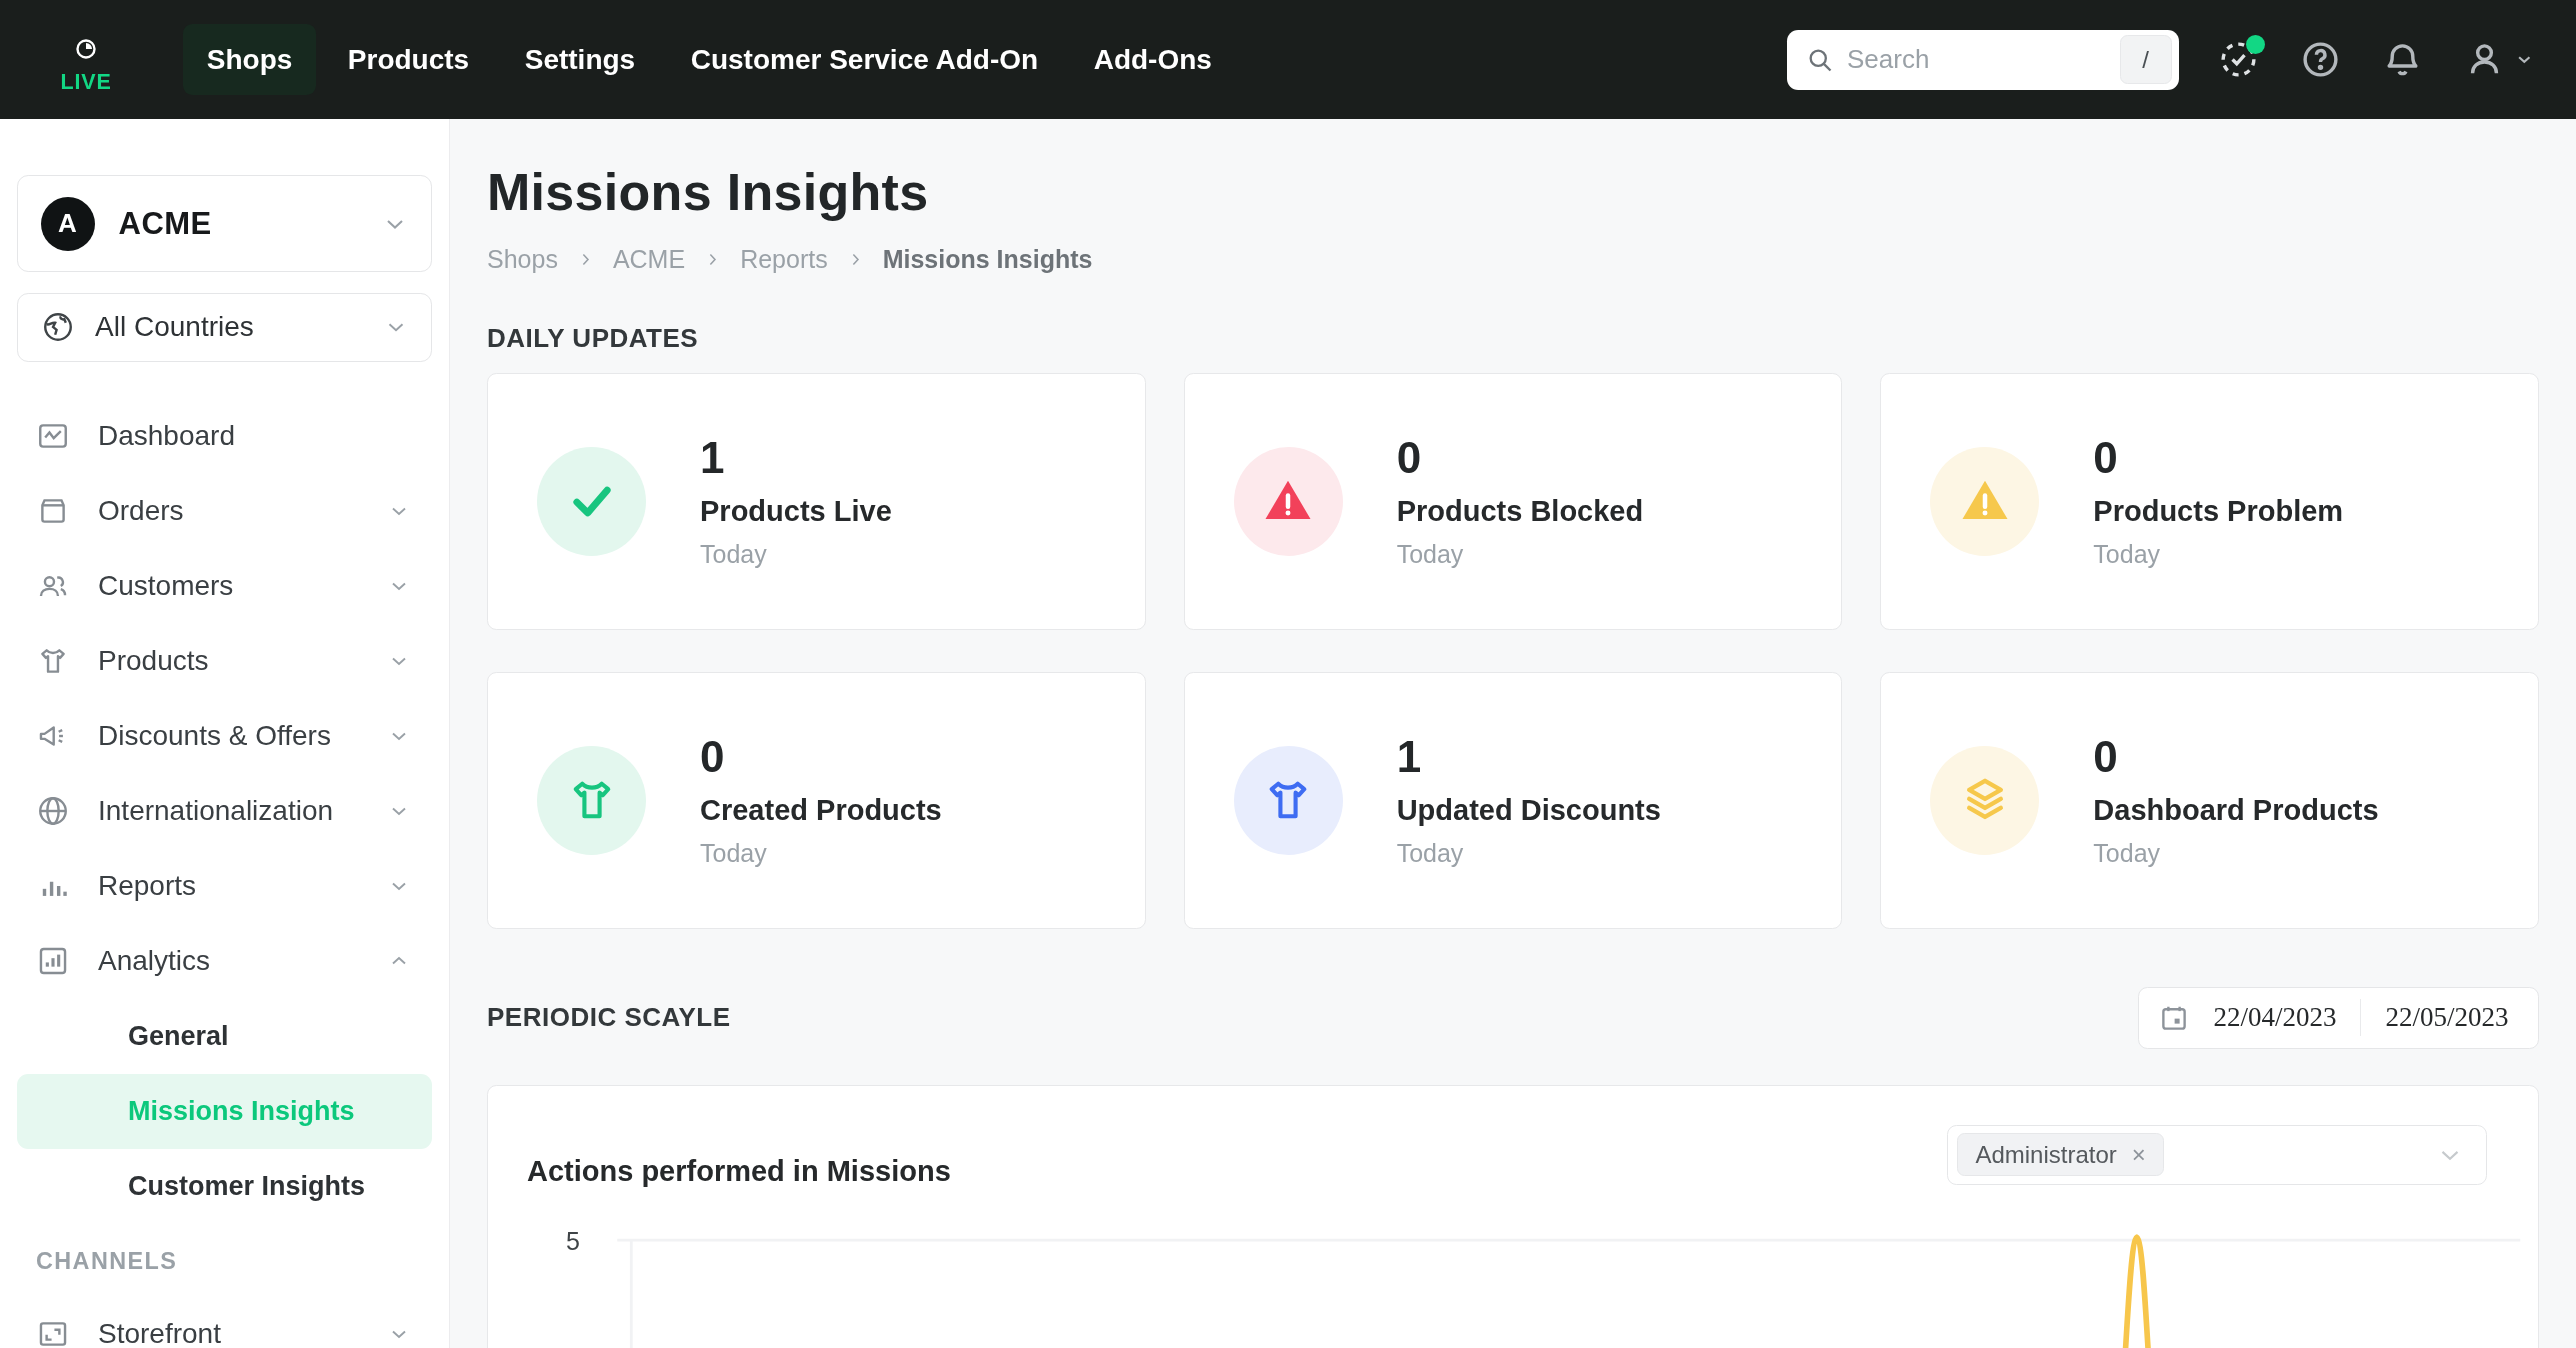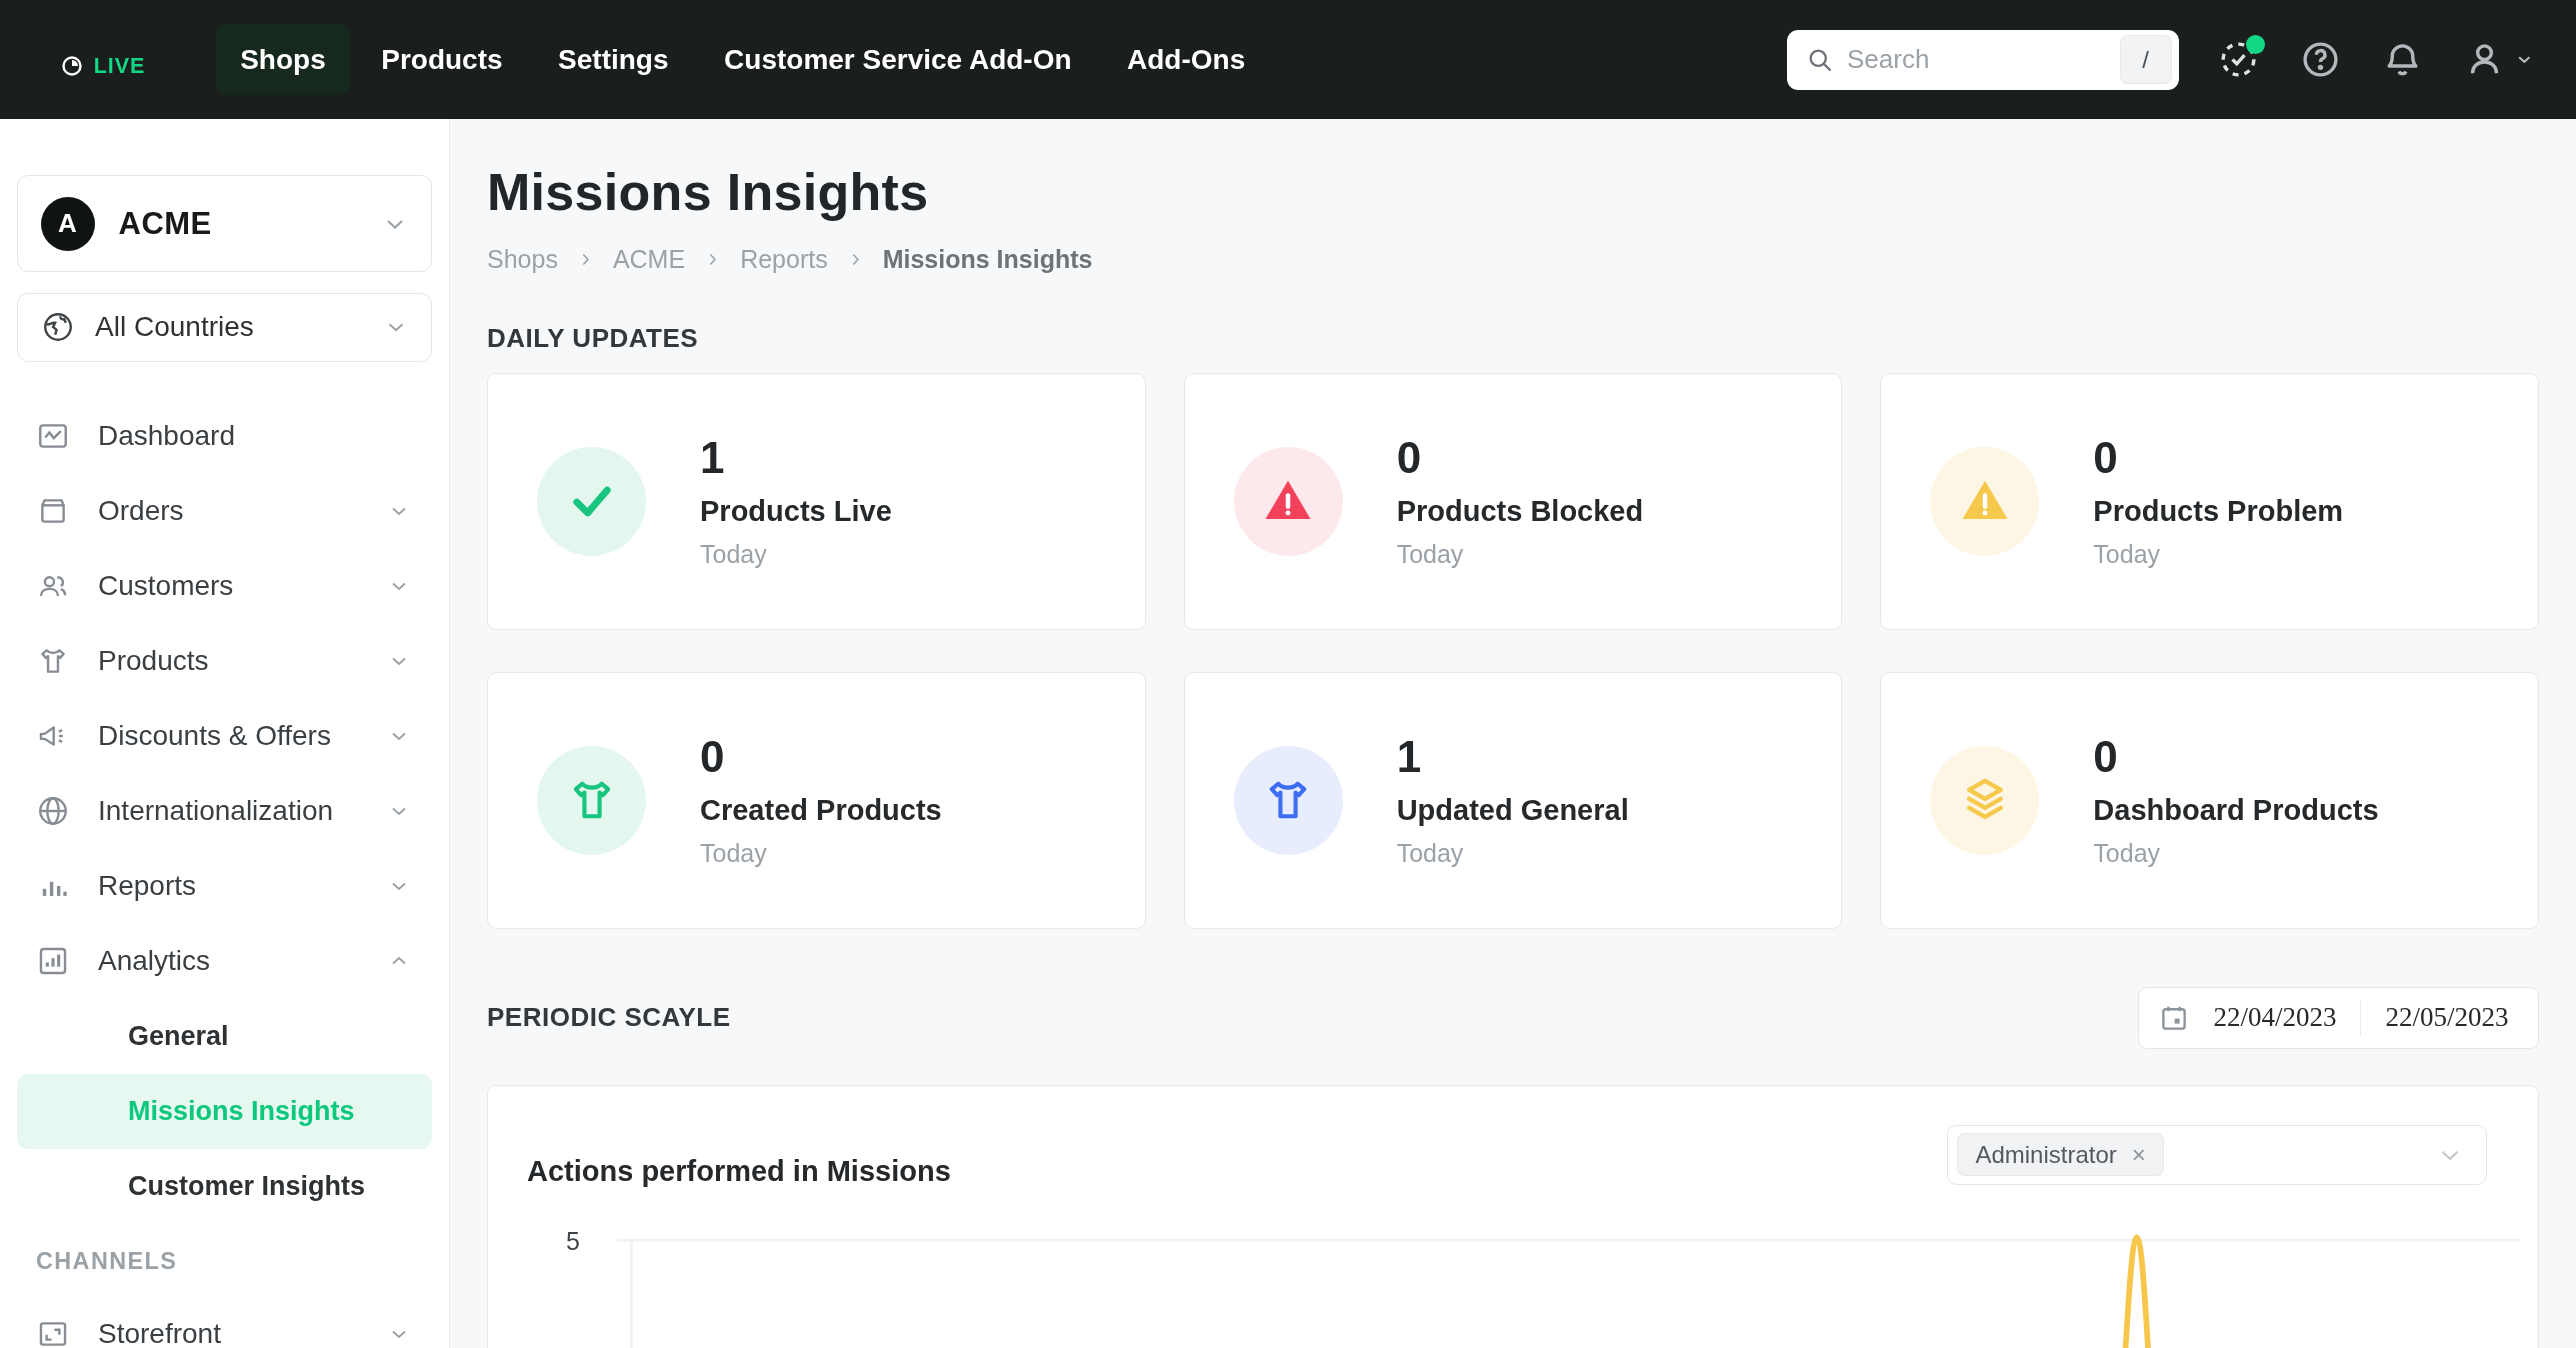--- a/index.html
+++ b/index.html
@@ -3,21 +3,21 @@
 <meta charset="utf-8">
 <style>
   * { margin:0; padding:0; box-sizing:border-box; }
   html,body { width:2576px; height:1349px; overflow:hidden; }
   body { font-family:"Liberation Sans","DejaVu Sans",sans-serif; background:#f7f8f9; color:#2e3235; }
 
   
   .topbar { height:119px; background:#1a1e1c; display:flex; align-items:center; padding:0 41px 0 51px; }
   .logo-wrap { display:flex; align-items:flex-start; }
   .logo { color:#fff; font-size:45px; font-weight:800; letter-spacing:8.4px; line-height:71px; }
-  .env-wrap { display:flex; align-items:center; margin:13px 0 0 9.4px; gap:9.4px; }
+  .env-wrap { display:flex; align-items:center; margin:13px 0 0 9.4px; gap:9.4px;flex-direction:column; }
   .env-label { color:#12d784; font-size:21.5px; font-weight:800; letter-spacing:0.9px; }
   .topnav { display:flex; margin-left:71px; }
   .topnav .nav-item { color:#fff; font-size:28px; font-weight:700; padding:19.7px 24px; border-radius:9.4px; margin-right:7.5px; cursor:pointer; white-space:nowrap; }
   .topnav .nav-item.active { background:#17291f; }
   .search-box { margin-left:auto; width:392px; height:60px; background:#fff; border-radius:11.2px; display:flex; align-items:center; padding:0 7.5px 0 19px; }
   .search-box input { border:none; outline:none; background:transparent; font-family:inherit; font-size:26px; color:#3a3f43; margin-left:13px; flex:1; min-width:0; }
   .search-box input::placeholder { color:#9aa1a7; }
   .kbd-slash { width:52px; height:49px; background:#f2f3f4; border:1.9px solid #e7e8ea; border-radius:7.5px; display:flex; align-items:center; justify-content:center; font-size:24px; color:#4a4f53; }
   .topbar-icons { display:flex; align-items:center; gap:41px; margin-left:39px; }
   .tb-icon { position:relative; display:flex; align-items:center; color:#b3b8bc; cursor:pointer; }
@@ -406,21 +406,21 @@
         </div>
       </div>
       <div class="stat-card">
         <span class="icon-circle ic-blue">
           <svg width="52" height="52" viewBox="0 0 24 24" fill="none" stroke="currentColor" stroke-width="1.9" stroke-linejoin="round">
               <path d="M7.5 4.5 L4.5 7 L7 9.8 L8.5 8.6 V19.5 H15.5 V8.6 L17 9.8 L19.5 7 L16.5 4.5 C15.3 5.7 13.8 6.3 12 6.3 C10.2 6.3 8.7 5.7 7.5 4.5 Z"></path>
             </svg>
         </span>
         <div class="card-text">
           <div class="card-value">1</div>
-          <div class="card-label">Updated General</div>
+          <div class="card-label">Updated Discounts</div>
           <div class="card-caption">Today</div>
         </div>
       </div>
       <div class="stat-card">
         <span class="icon-circle ic-yellow">
           <svg width="54" height="54" viewBox="0 0 24 24" fill="none" stroke="currentColor" stroke-width="2" stroke-linejoin="round" stroke-linecap="round">
               <path d="M12 3.5 L19 7.5 L12 11.5 L5 7.5 Z"></path>
               <polyline points="5,11.5 12,15.5 19,11.5"></polyline>
               <polyline points="5,15.5 12,19.5 19,15.5"></polyline>
             </svg>

